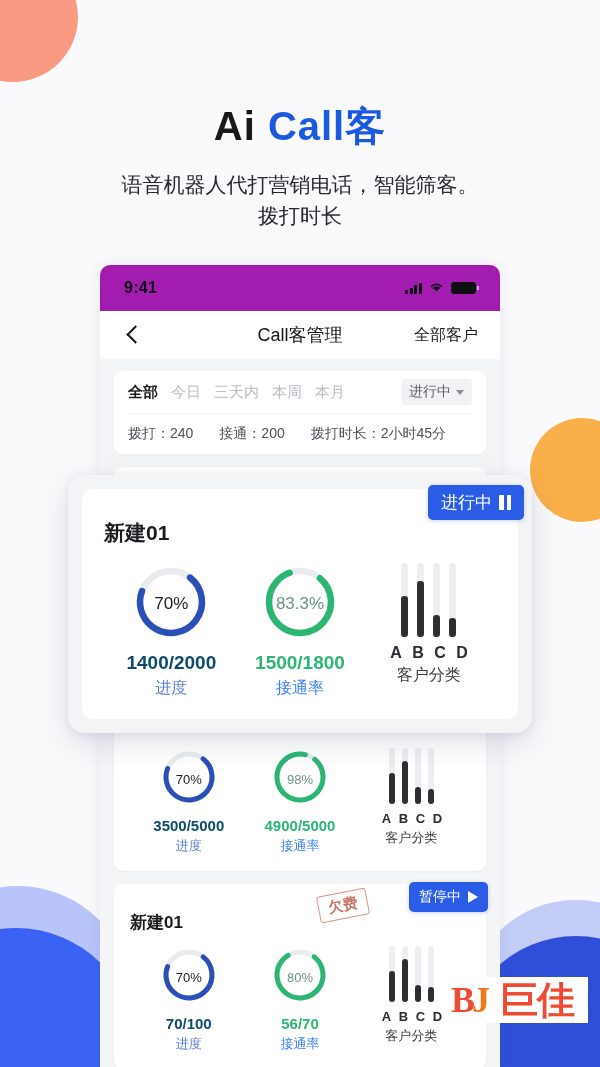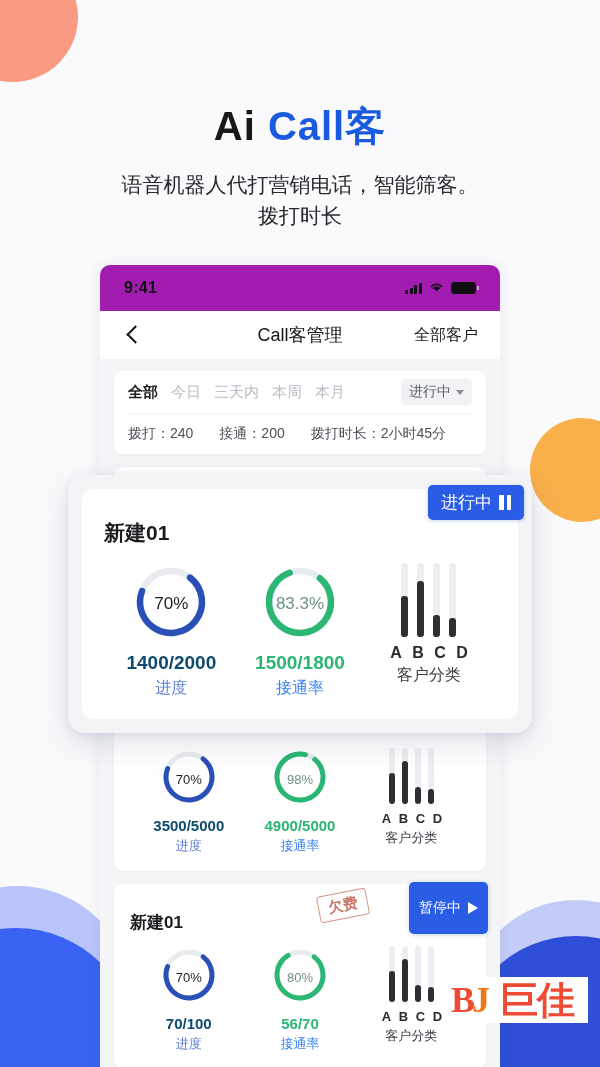--- a/index.html
+++ b/index.html
@@ -193,21 +193,21 @@
     font-size: 13px; font-weight: bold; color: #2a2a30;
   }
   .bar-labels span { width: 8px; text-align: center; }
   .bar-cap { margin-top: 3px; font-size: 13px; color: #3c3c43; }
 
   
   .status-badge {
     position: absolute; top: -2px; right: -2px;
     background: #2a5ce6; color: #fff;
     border-radius: 5px;
-    padding: 17px 10px;
+    padding: 6px 10px;
     font-size: 14px; font-weight: 500;
     display: flex; align-items: center; gap: 7px;
     box-shadow: 0 1px 4px rgba(30,70,200,.25);
   }
   .icon-pause { display: flex; gap: 3px; }
   .icon-pause i { width: 3.5px; height: 12px; background: #fff; display: block; border-radius: .5px; }
   .icon-play {
     width: 0; height: 0;
     border-left: 10px solid #fff;
     border-top: 6px solid transparent;

